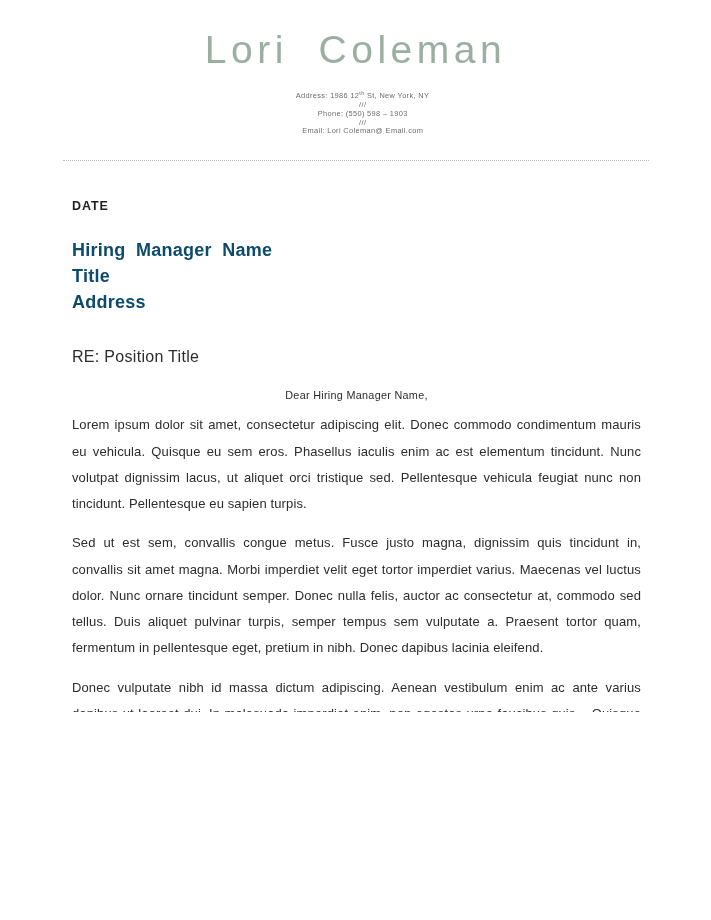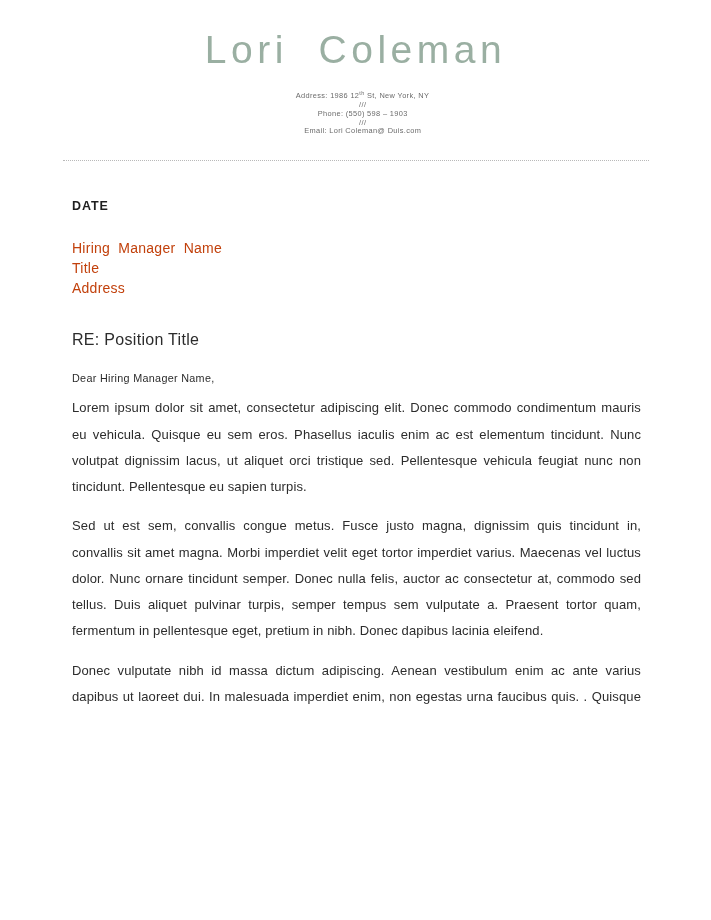--- a/index.html
+++ b/index.html
@@ -73,42 +73,43 @@
   .date-label {
     margin-top: 37px;
     font-size: 12.5px;
     font-weight: 600;
     letter-spacing: 0.9px;
     color: #1f1f1f;
   }
 
   .recipient {
     margin-top: 25px;
-    font-size: 14px;
-    font-weight: 400;
+    font-size: 18px;
+    font-weight: 700;
     line-height: 1.43;
-    color: #c2410c;
+    color: #0c4a6e;
     letter-spacing: 0.25px;
   }
   .recipient div {
     white-space: pre;
   }
 
   .re-line {
     margin-top: 33px;
     font-size: 16px;
     letter-spacing: 0.3px;
     color: #2c2c2c;
   }
 
   .salutation {
     margin-top: 23px;
     font-size: 10.8px;
     letter-spacing: 0.3px;
     color: #2c2c2c;
+    text-align: center;
   }
 
   .para {
     margin-top: 11px;
     font-size: 13px;
     line-height: 2.02;
     text-align: justify;
     color: #2c2c2c;
     letter-spacing: 0.12px;
   }
@@ -134,21 +135,21 @@
 <div class="page">
 
   <header class="letterhead">
     <h1 class="name-title">Lori  Coleman</h1>
 
     <div class="contact-line">
       <span>Address:</span><span> 1986 12</span><sup>th</sup><span> St, New York, NY</span>
       <span class="contact-sep">///</span>
       <span>Phone:</span><span> (550) 598 – 1903</span>
       <span class="contact-sep">///</span>
-      <span>Email:</span><span> Lori Coleman@ Duis.com</span>
+      <span>Email:</span><span> Lori Coleman@ Email.com</span>
     </div>
   </header>
 
   <div class="divider-wrap">
     <div class="divider"></div>
   </div>
 
   <main class="letter-body">
 
     <div class="date-label">DATE</div>

